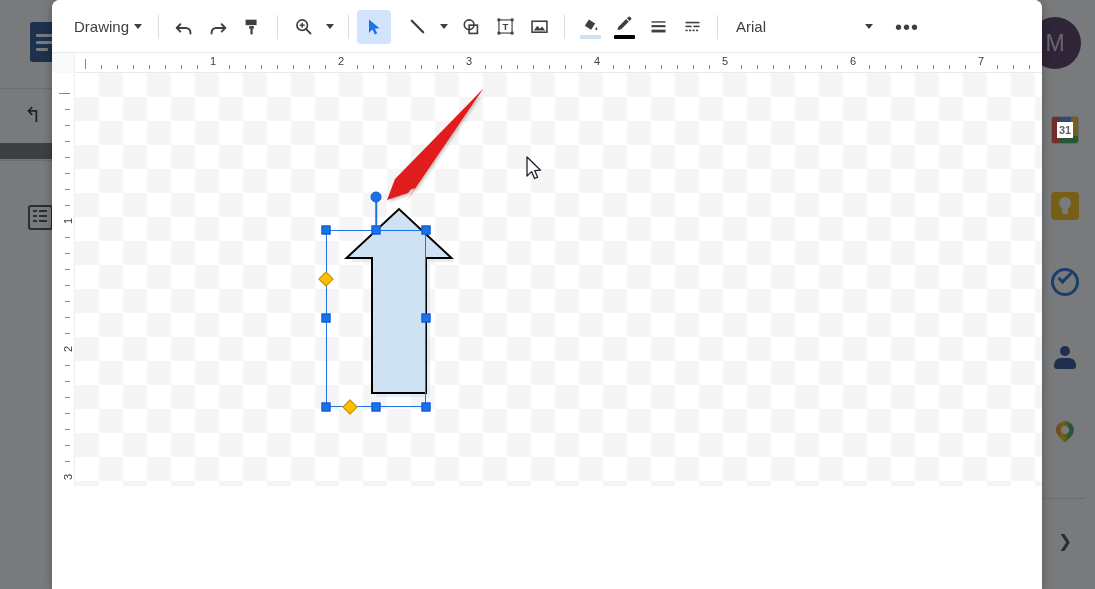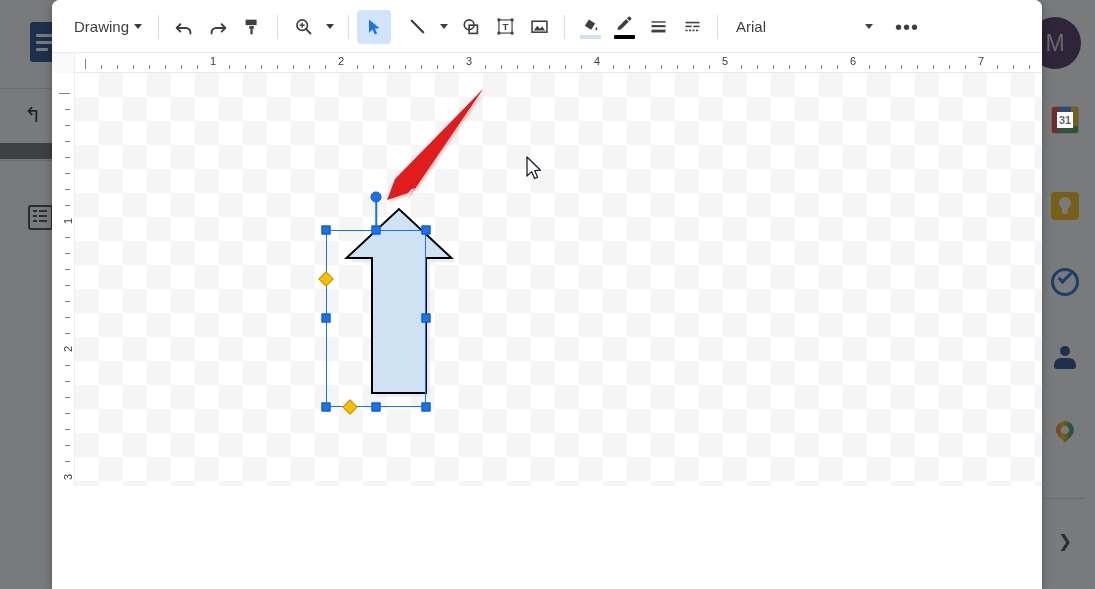--- a/index.html
+++ b/index.html
@@ -225,21 +225,21 @@
       <i></i>
         <i></i>
         <i></i>
         <i></i>
         <i></i>
         <i></i>
     </div>
     <div class="bg-avatar">M</div>
 
     <div class="bg-side-rail">
-      <div class="rail-icon ic-cal" style="top:18px;padding-left:20px;">
+      <div class="rail-icon ic-cal" style="top:28px;padding-left:20px;">
         <span class="seg s-blue"></span>
           <span class="seg s-yellow"></span>
         <span class="seg s-green"></span>
           <span class="seg s-red"></span>
         <span class="num">31</span>
       </div>
       <div class="rail-icon ic-keep" style="top:104px;">
         <span class="bulb"></span>
           <span class="base"></span>
       </div>

